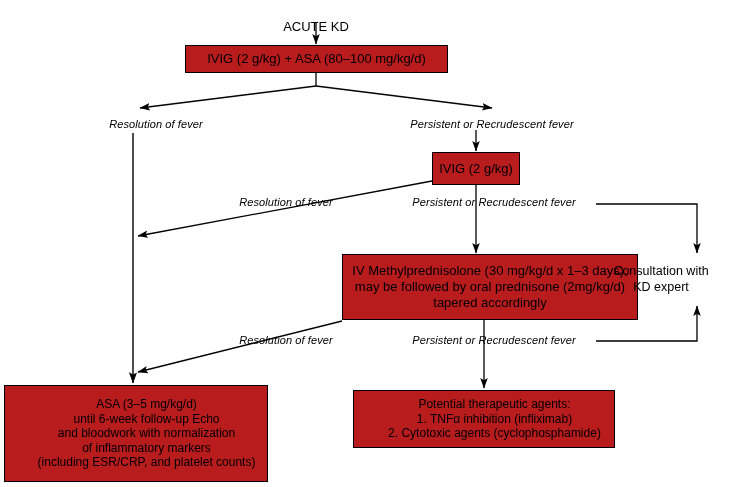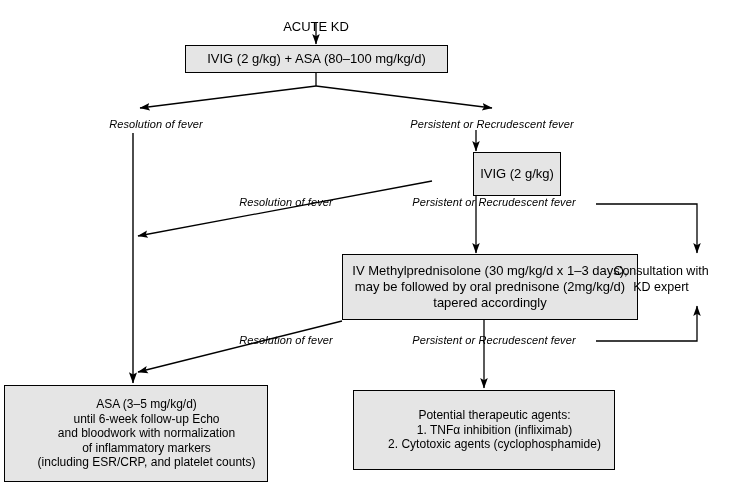--- a/index.html
+++ b/index.html
@@ -18,21 +18,21 @@
     box-sizing:border-box;
     display:flex;
     align-items:center;
     justify-content:center;
     text-align:center;
     line-height:1.22;
     white-space:pre-line;
   }
   .boxed{
     border:1.6px solid #000000;
-    background:#e5e5e5;
+    background:#b91c1c;
   }
   .plain{background:transparent;}
   .lbl-italic{
     font-style:italic;
     font-size:11px;
     letter-spacing:0.1px;
   }
   .title{font-size:13px;}
   .boxtext{font-size:13px;}
   .small{font-size:12px;padding-left:21px;}
@@ -84,21 +84,21 @@
   </div>
 
   <div class="node plain lbl-italic" style="left:76px;top:116px;width:160px;height:18px;">
     <span>Resolution of fever</span>
   </div>
 
   <div class="node plain lbl-italic" style="left:380px;top:116px;width:224px;height:18px;">
     <span>Persistent or Recrudescent fever</span>
   </div>
 
-  <div class="node boxed boxtext" style="left:432px;top:152px;width:88px;height:44px;margin-left:41px;">
+  <div class="node boxed boxtext" style="left:432px;top:152px;width:88px;height:33px;">
     <span>IVIG (2 g/kg)</span>
   </div>
 
   <div class="node plain lbl-italic" style="left:206px;top:194px;width:160px;height:18px;">
     <span>Resolution of fever</span>
   </div>
 
   <div class="node plain lbl-italic" style="left:382px;top:194px;width:224px;height:18px;">
     <span>Persistent or Recrudescent fever</span>
   </div>
@@ -123,19 +123,19 @@
   </div>
 
   <div class="node boxed small" style="left:4px;top:385px;width:264px;height:97px;">
     <span>ASA (3–5 mg/kg/d)
 until 6-week follow-up Echo
 and bloodwork with normalization
 of inflammatory markers
 (including ESR/CRP, and platelet counts)</span>
   </div>
 
-  <div class="node boxed small" style="left:353px;top:390px;width:262px;height:80px;">
+  <div class="node boxed small" style="left:353px;top:390px;width:262px;height:58px;">
     <span>Potential therapeutic agents:
 1. TNFα  inhibition (infliximab)
 2. Cytotoxic agents (cyclophosphamide)</span>
   </div>
 
 </div>
 
 </body></html>

